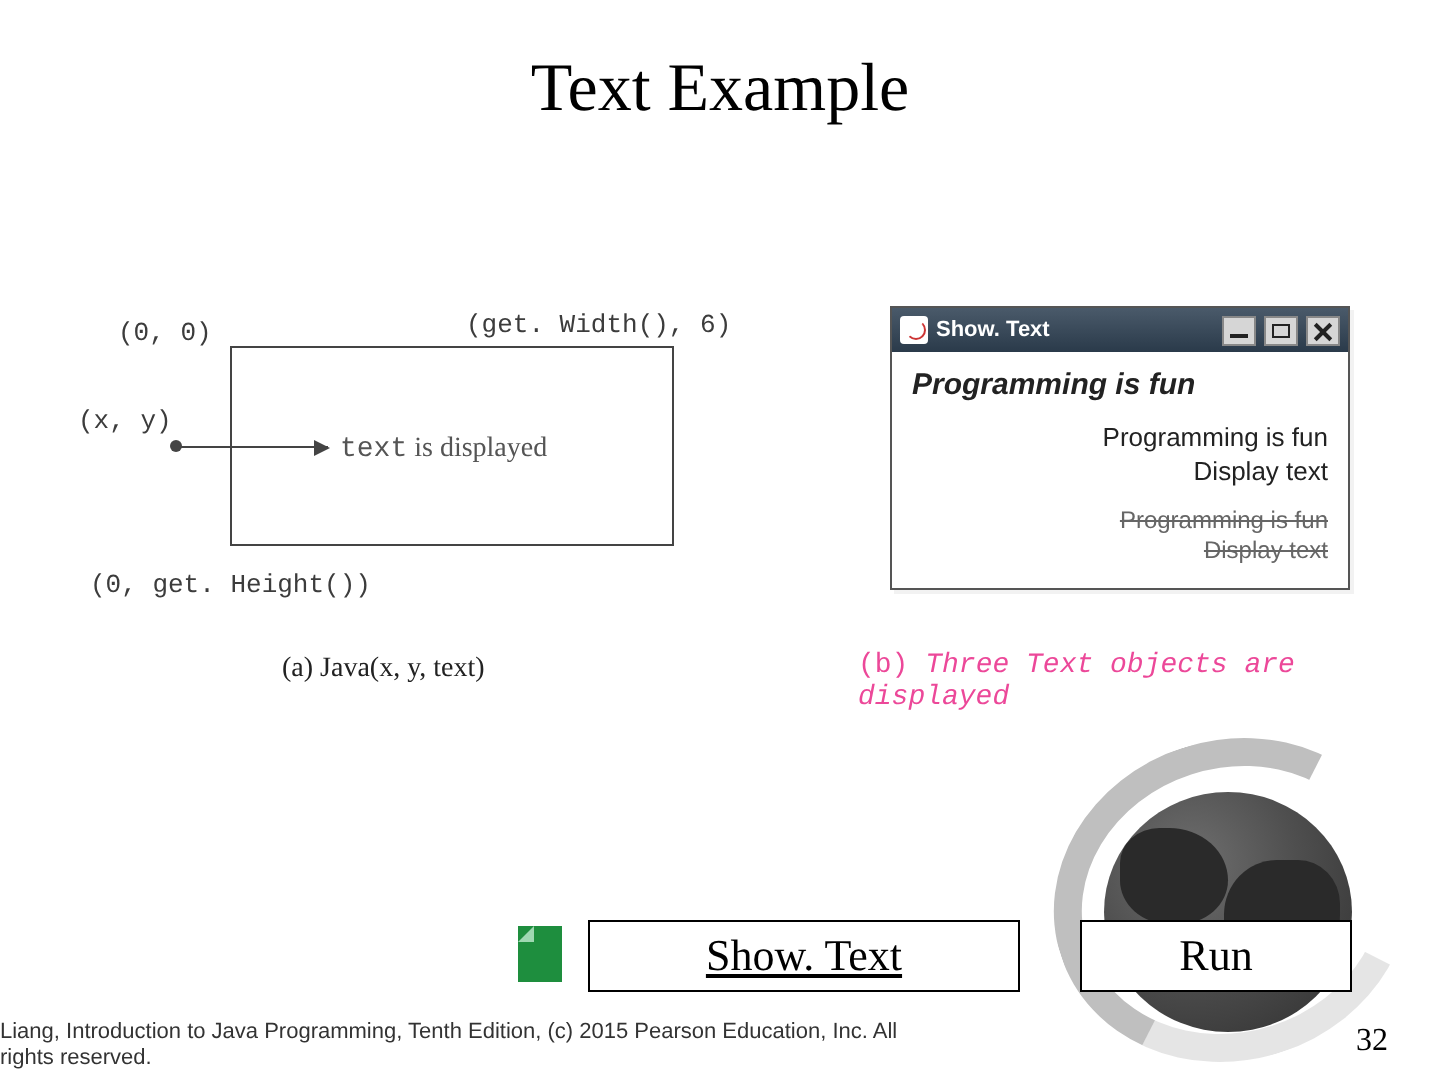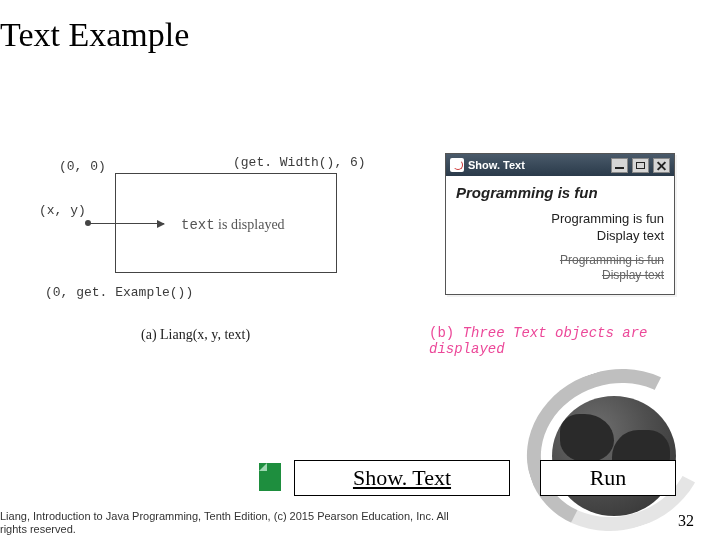--- a/index.html
+++ b/index.html
@@ -5,23 +5,24 @@
   * { box-sizing: border-box; margin: 0; padding: 0; }
   body {
     width: 720px;
     height: 540px;
     background: #fff;
     font-family: "Times New Roman", serif;
     position: relative;
     overflow: hidden;
   }
   .title {
+    text-align: center;
     font-size: 34px;
     font-weight: 400;
-    margin-top: 16px;
+    margin-top: 26px;
   }
   .figure-area {
     position: absolute;
     top: 155px;
     left: 45px;
     right: 45px;
     height: 220px;
   }
   
   .left-diagram {
@@ -66,21 +67,21 @@
     top: 65px;
     width: 6px;
     height: 6px;
     background: #444;
     border-radius: 50%;
   }
   .ld-label { position: absolute; white-space: nowrap; }
   .ld-00      { left: 14px;  top: 4px; }
   .ld-gw0     { left: 188px; top: 0px; }
   .ld-xy      { left: -6px;  top: 48px; }
-  .ld-textdisp{ left: 125px; top: 62px; font-family: "Times New Roman", serif; font-size: 14px; color:#555;margin-left:11px;}
+  .ld-textdisp{ left: 125px; top: 62px; font-family: "Times New Roman", serif; font-size: 14px; color:#555;}
   .ld-textdisp .tt { font-family: "Consolas","Courier New",monospace; }
   .ld-0gh     { left: 0px;  top: 130px; }
   .ld-gwgh    { left: 165px; top: 130px; }
   .ld-caption {
     position: absolute;
     left: 96px;
     top: 172px;
     font-family: "Times New Roman", serif;
     font-size: 14px;
     color: #222;
@@ -263,22 +264,22 @@
   <div class="left-diagram">
     <div class="ld-rect"></div>
     <div class="ld-dot"></div>
     <div class="ld-arrow"></div>
     <span class="ld-label ld-00">(0, 0)</span>
     <span class="ld-label ld-gw0">(get. Width(), 6)</span>
     <span class="ld-label ld-xy">(x, y)</span>
     <span class="ld-label ld-textdisp">
       <span class="tt">text</span><span> is displayed</span>
     </span>
-    <span class="ld-label ld-0gh">(0, get. Example())</span>
-    <span class="ld-caption">(a) Liang(x, y, text)</span>
+    <span class="ld-label ld-0gh">(0, get. Height())</span>
+    <span class="ld-caption">(a) Java(x, y, text)</span>
   </div>
 
   <div class="right-win">
     <div class="tb">
       <div class="java-ico"></div>
       <span>Show. Text</span>
       <div class="spacer"></div>
       <div class="winbtn min"></div>
       <div class="winbtn max"></div>
       <div class="winbtn close"></div>

